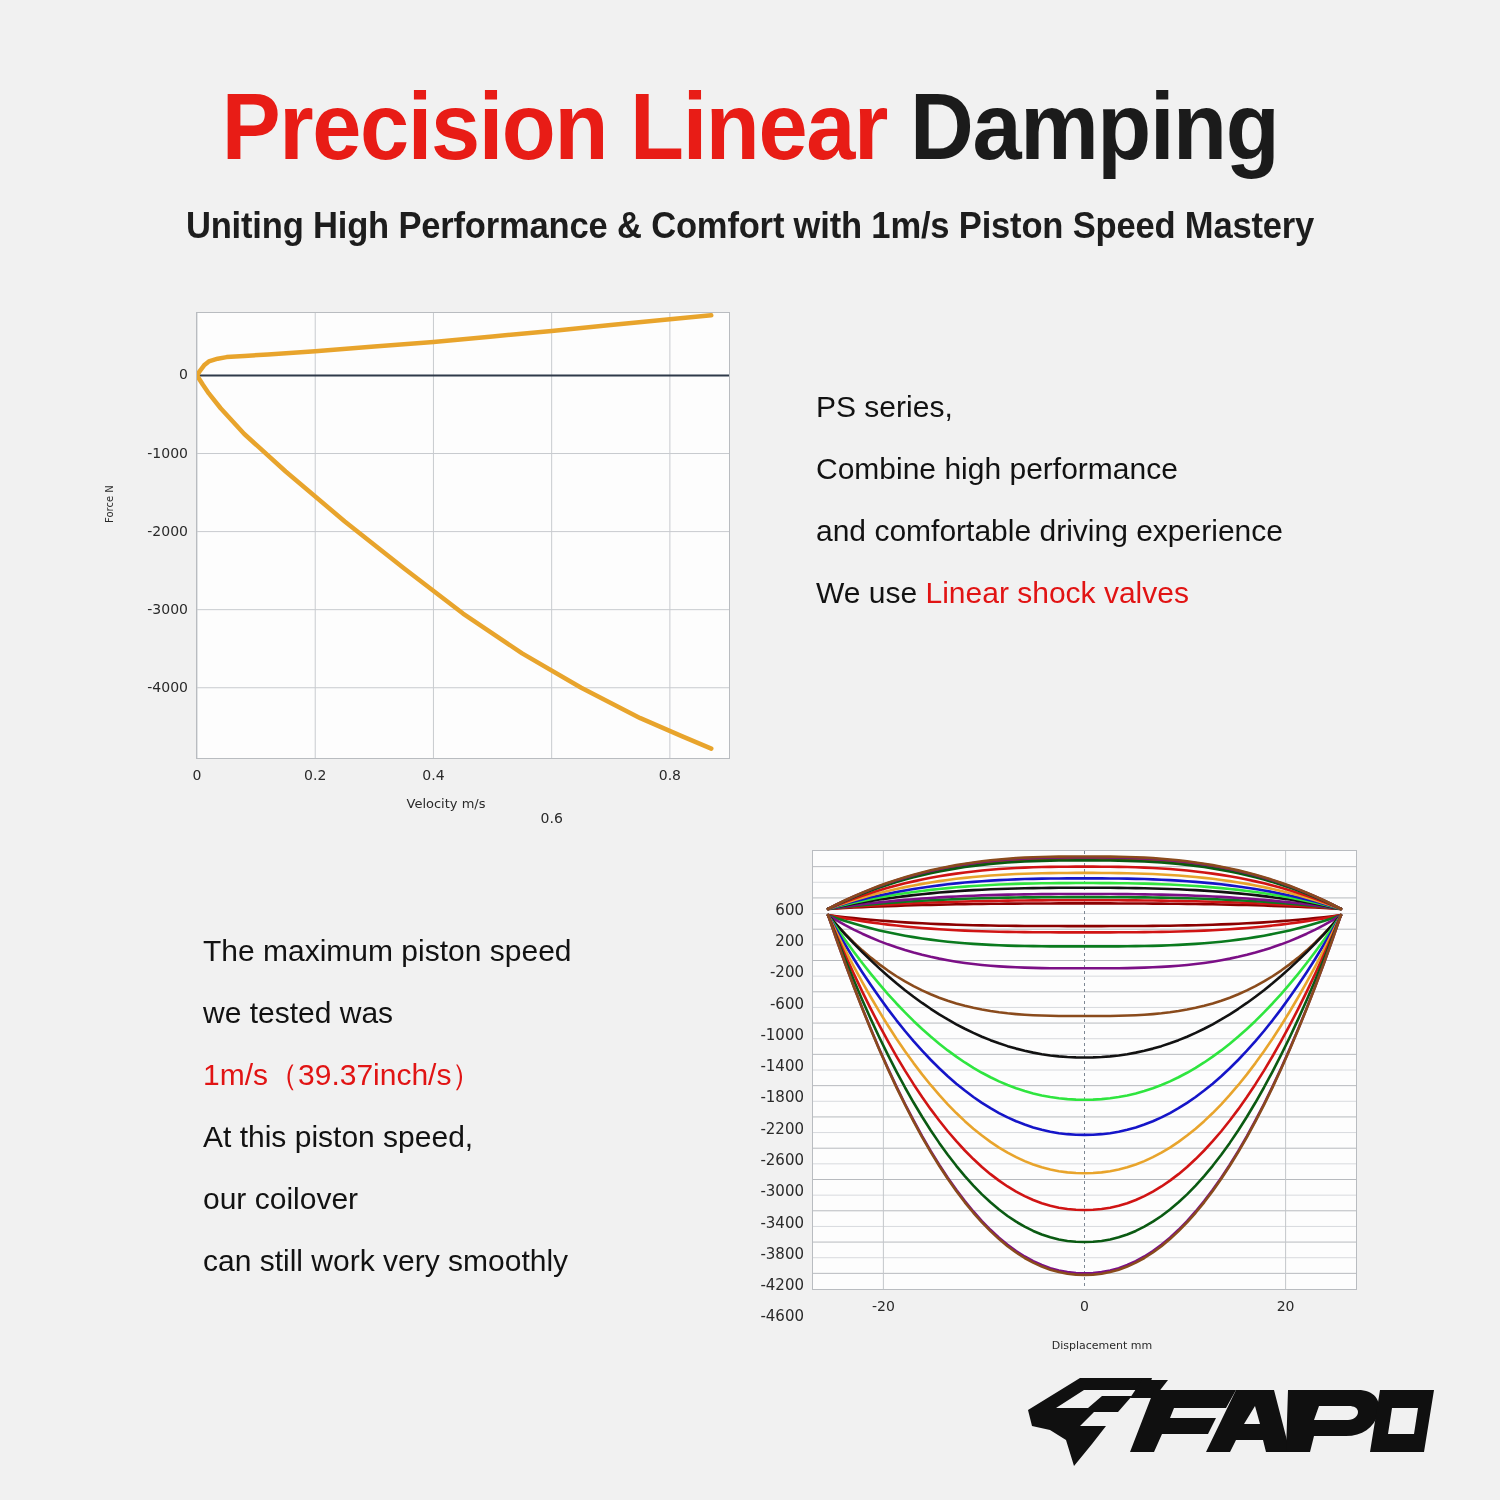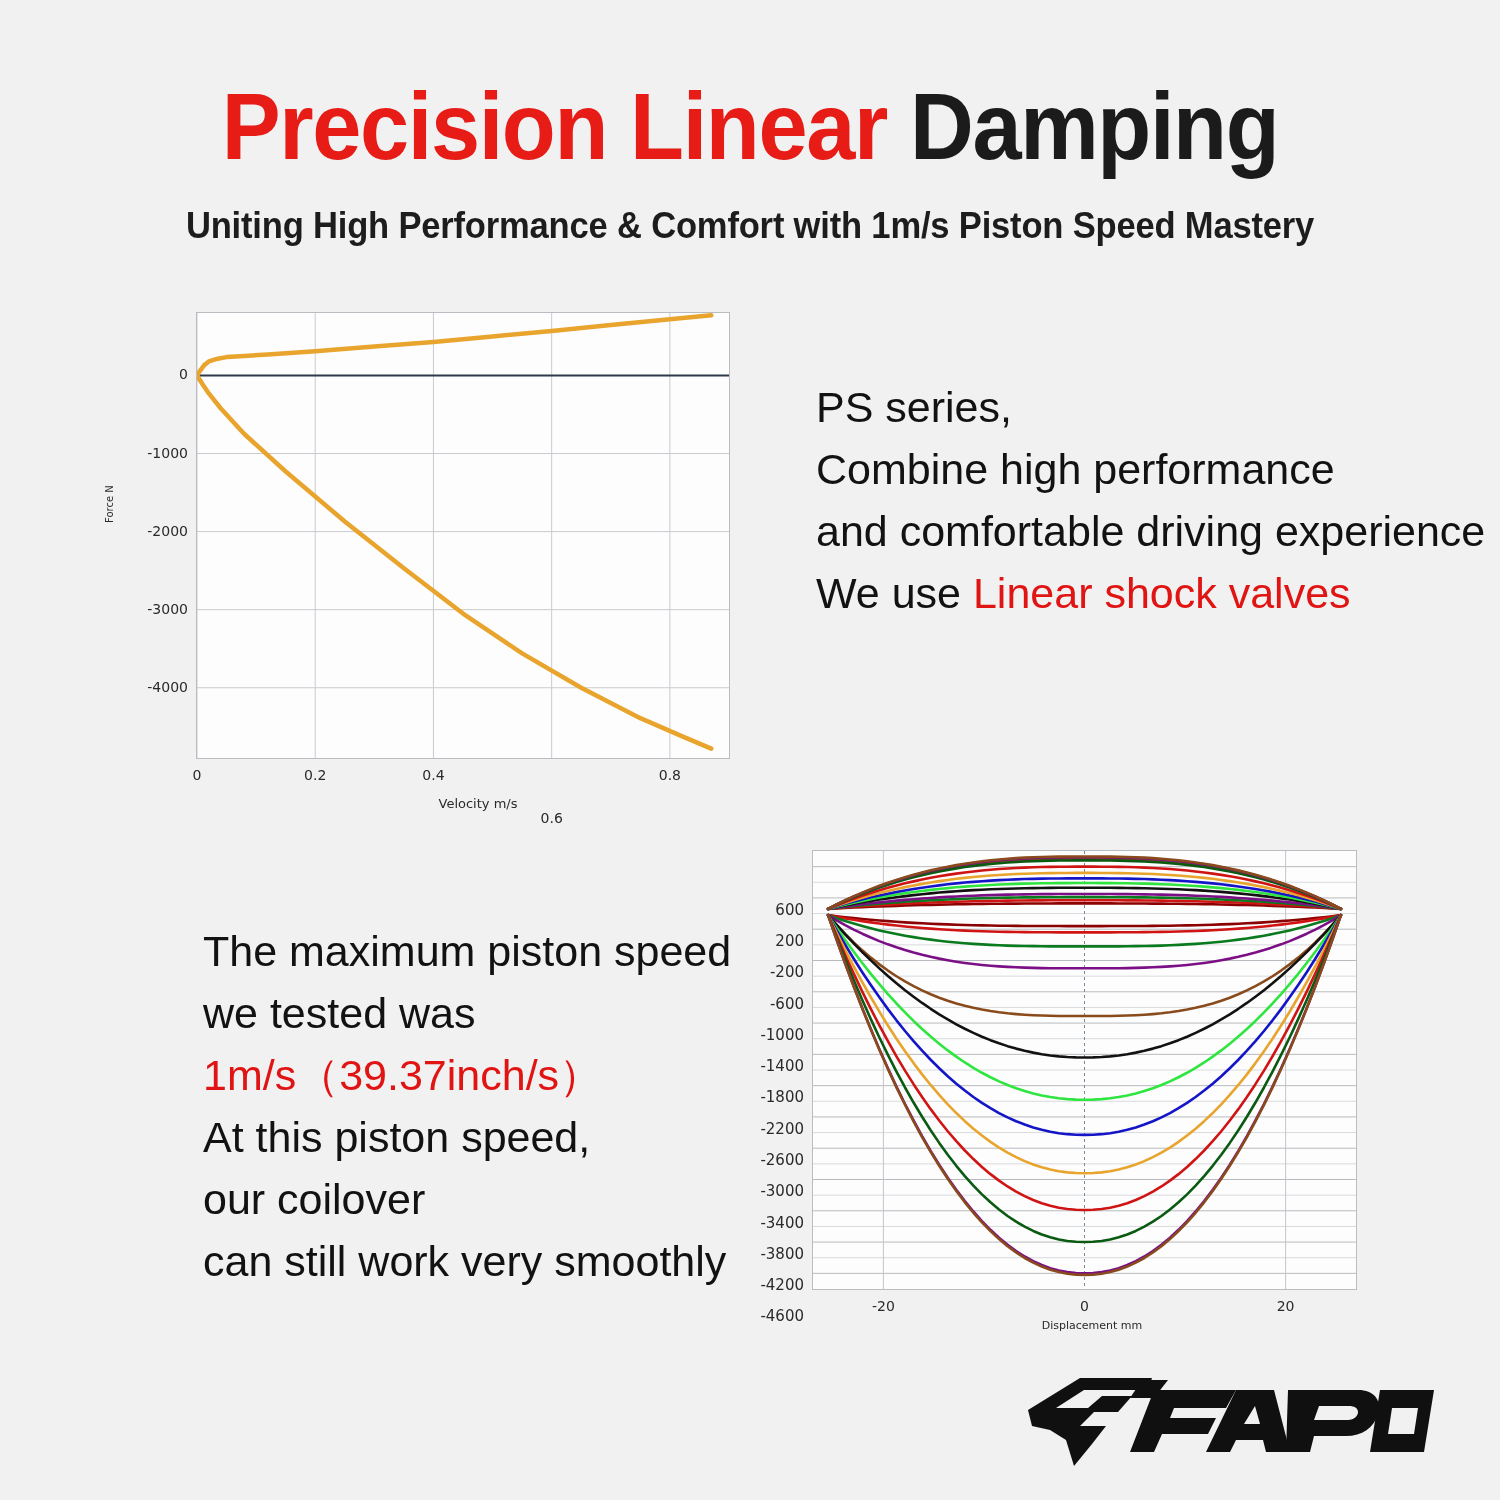--- a/index.html
+++ b/index.html
@@ -89,21 +89,21 @@
   #c2-plot { left: 60px; top: 10px; width: 545px; height: 440px; border: 1px solid #b9bcc0; }
   #chart-displacement .tick-label { font-size: 15px; }
   #chart-displacement .y-tick { text-align: right; right: 565px; margin-top: 44px; }
   #chart-displacement .x-tick { text-align: center; font-size: 14px; }
   #c2-xlabel { font-size: 11px; left: 333px; top: 479px; transform: translateX(-50%); }
 
   
   .copy-block {
     position: absolute;
     font-family: "Liberation Sans", sans-serif;
-    font-size: 43px;
+    font-size: 30px;
     line-height: 62px;
     color: #121212;
     white-space: nowrap;
   }
   #copy-right { left: 816px; top: 376px; }
   #copy-left  { left: 203px; top: 920px; }
   .copy-line { display: block; }
   .hl-red { color: #e11414; }
 
   
@@ -152,21 +152,21 @@
   <div class="tick-label y-tick" id="c1-yt2" style="top: 227.596px; right: 582px;">-2000</div>
   <div class="tick-label y-tick" id="c1-yt3" style="top: 305.667px; right: 582px;">-3000</div>
   <div class="tick-label y-tick" id="c1-yt4" style="top: 383.737px; right: 582px;">-4000</div>
 
   <div class="tick-label x-tick" id="c1-xt0" style="left: 87px; top: 472px; transform: translateX(-50%);">0</div>
   <div class="tick-label x-tick" id="c1-xt1" style="left: 205.222px; top: 472px; transform: translateX(-50%);">0.2</div>
   <div class="tick-label x-tick" id="c1-xt2" style="left: 323.444px; top: 472px; transform: translateX(-50%);">0.4</div>
   <div class="tick-label x-tick" id="c1-xt3" style="left: 441.667px; top: 472px; transform: translateX(-50%); margin-top: 43px;">0.6</div>
   <div class="tick-label x-tick" id="c1-xt4" style="left: 559.889px; top: 472px; transform: translateX(-50%);">0.8</div>
 
-  <div class="axis-title" id="c1-xlabel" style="left: 368px;">Velocity m/s</div>
+  <div class="axis-title" id="c1-xlabel" style="left: 336px;">Velocity m/s</div>
 </div>
 
 <div class="copy-block" id="copy-right">
   <span class="copy-line">PS series,</span>
   <span class="copy-line">Combine high performance</span>
   <span class="copy-line">and comfortable driving experience</span>
   <span class="copy-line"><span>We use </span><span class="hl-red">Linear shock valves</span></span>
 </div>
 
 <div class="copy-block" id="copy-left">
@@ -253,21 +253,21 @@
       <div class="tick-label y-tick" style="top: 329.5px; right: 568px;">-3400</div>
       <div class="tick-label y-tick" style="top: 360.786px; right: 568px;">-3800</div>
       <div class="tick-label y-tick" style="top: 392.071px; right: 568px;">-4200</div>
       <div class="tick-label y-tick" style="top: 423.357px; right: 568px;">-4600</div>
     </div>
   <div id="c2-xticks">
       <div class="tick-label x-tick" style="left: 131.389px; top: 458px; transform: translateX(-50%);">-20</div>
       <div class="tick-label x-tick" style="left: 332.5px; top: 458px; transform: translateX(-50%);">0</div>
       <div class="tick-label x-tick" style="left: 533.611px; top: 458px; transform: translateX(-50%);">20</div>
     </div>
-  <div class="axis-title" id="c2-xlabel" style="left: 340px;">Displacement mm</div>
+  <div class="axis-title" id="c2-xlabel" style="left: 350px; margin-top: 20px;">Displacement mm</div>
 </div>
 
 <div id="brand-logo">
   <svg width="420" height="110" viewBox="0 0 420 110">
     <g fill="#101010">
       <path d="M6 42 L58 10 L130 10 L126 22 L62 22 L34 40 L66 40 L80 28 L110 28 L96 44
                L72 44 L58 58 L84 58 L70 76 L52 98 L44 72 L28 62 L10 58 Z"></path>
       <path d="M120 12 L146 12 L132 30 L108 30 Z"></path>
     </g>
     <g fill="#101010">

